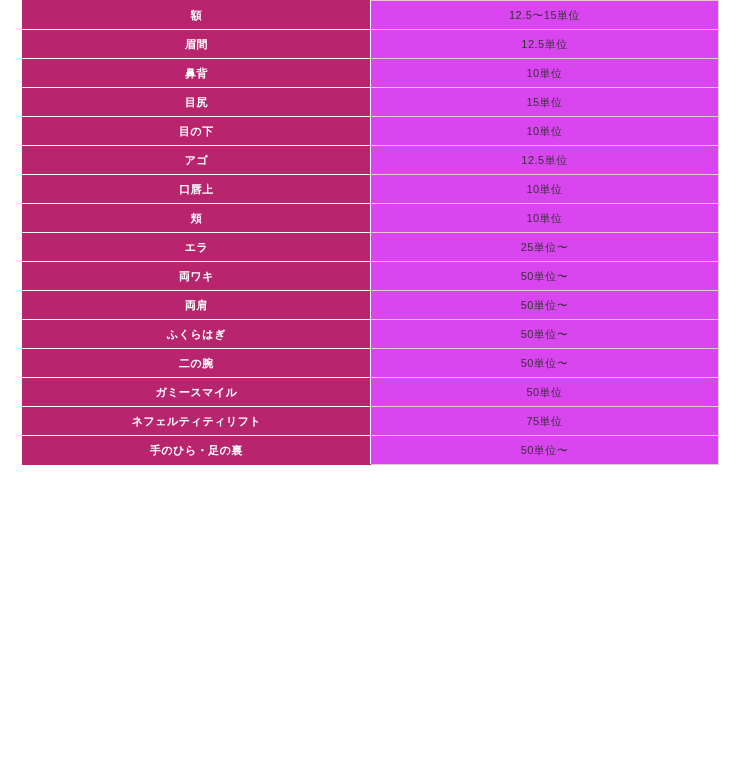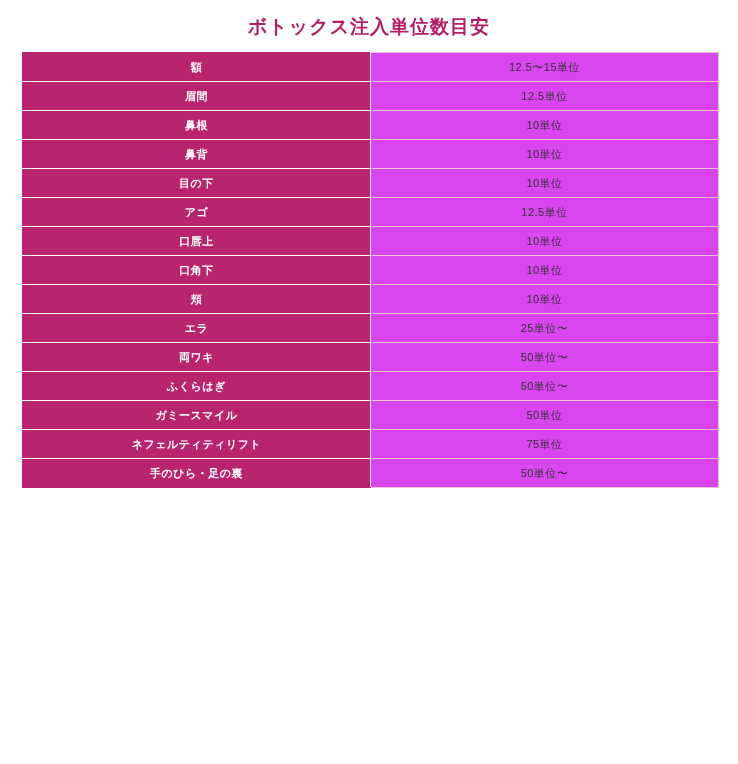--- a/index.html
+++ b/index.html
@@ -66,71 +66,74 @@
     letter-spacing: 0.5px;
   }
   tr:first-child td.label { border-top: 1px solid #b8256e; }
   tr:last-child td.label { border-bottom: 1px solid #b8256e; }
 </style>
 </head>
 <body>
 
 <div class="page">
 
-  <div class="title">ボトックス注入単位数目安</div>
 
   <div class="table-wrap">
     <table class="units">
       <tbody>
         <tr>
           <td class="label">額</td>
           <td class="value">12.5〜15単位</td>
         </tr>
         <tr>
           <td class="label">眉間</td>
           <td class="value">12.5単位</td>
         </tr>
         <tr>
-          <td class="label">鼻根</td>
+          <td class="label">鼻背</td>
           <td class="value">10単位</td>
         </tr>
         <tr>
-          <td class="label">鼻背</td>
-          <td class="value">10単位</td>
+          <td class="label">目尻</td>
+          <td class="value">15単位</td>
         </tr>
         <tr>
           <td class="label">目の下</td>
           <td class="value">10単位</td>
         </tr>
         <tr>
           <td class="label">アゴ</td>
           <td class="value">12.5単位</td>
         </tr>
         <tr>
           <td class="label">口唇上</td>
-          <td class="value">10単位</td>
-        </tr>
-        <tr>
-          <td class="label">口角下</td>
           <td class="value">10単位</td>
         </tr>
         <tr>
           <td class="label">頬</td>
           <td class="value">10単位</td>
         </tr>
         <tr>
           <td class="label">エラ</td>
           <td class="value">25単位〜</td>
         </tr>
         <tr>
           <td class="label">両ワキ</td>
           <td class="value">50単位〜</td>
         </tr>
         <tr>
+          <td class="label">両肩</td>
+          <td class="value">50単位〜</td>
+        </tr>
+        <tr>
           <td class="label">ふくらはぎ</td>
+          <td class="value">50単位〜</td>
+        </tr>
+        <tr>
+          <td class="label">二の腕</td>
           <td class="value">50単位〜</td>
         </tr>
         <tr>
           <td class="label">ガミースマイル</td>
           <td class="value">50単位</td>
         </tr>
         <tr>
           <td class="label">ネフェルティティリフト</td>
           <td class="value">75単位</td>
         </tr>

